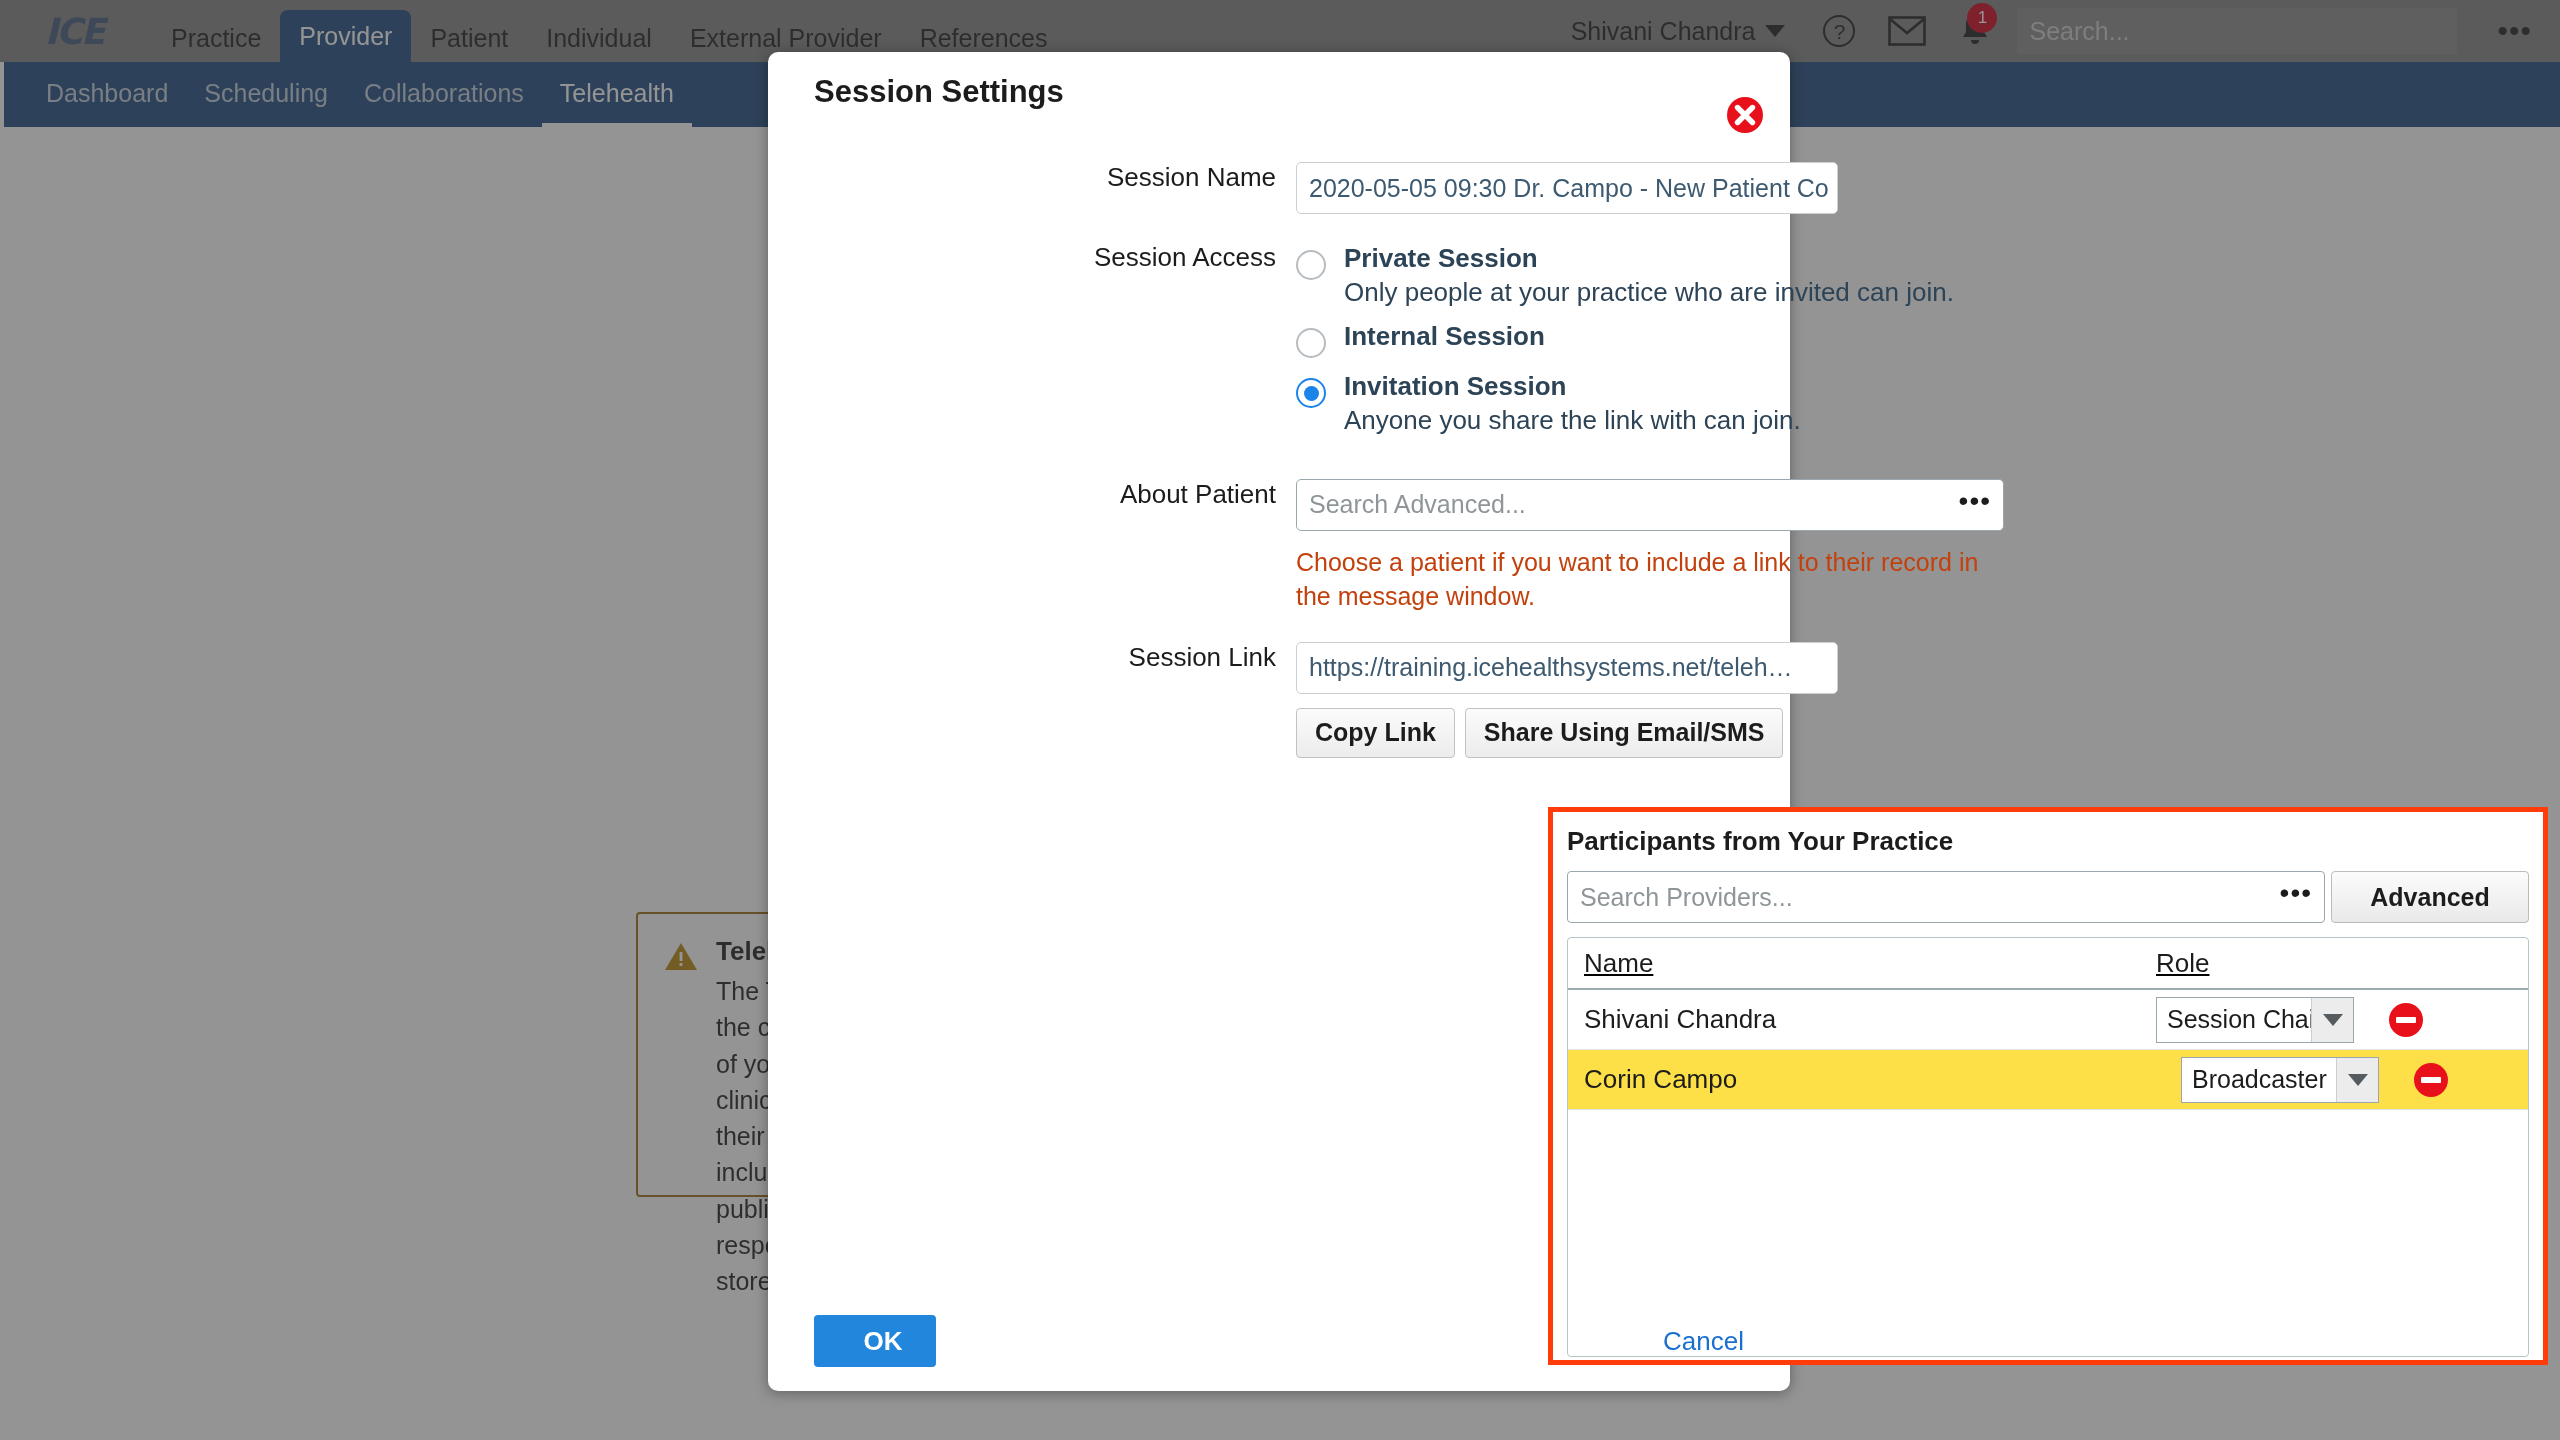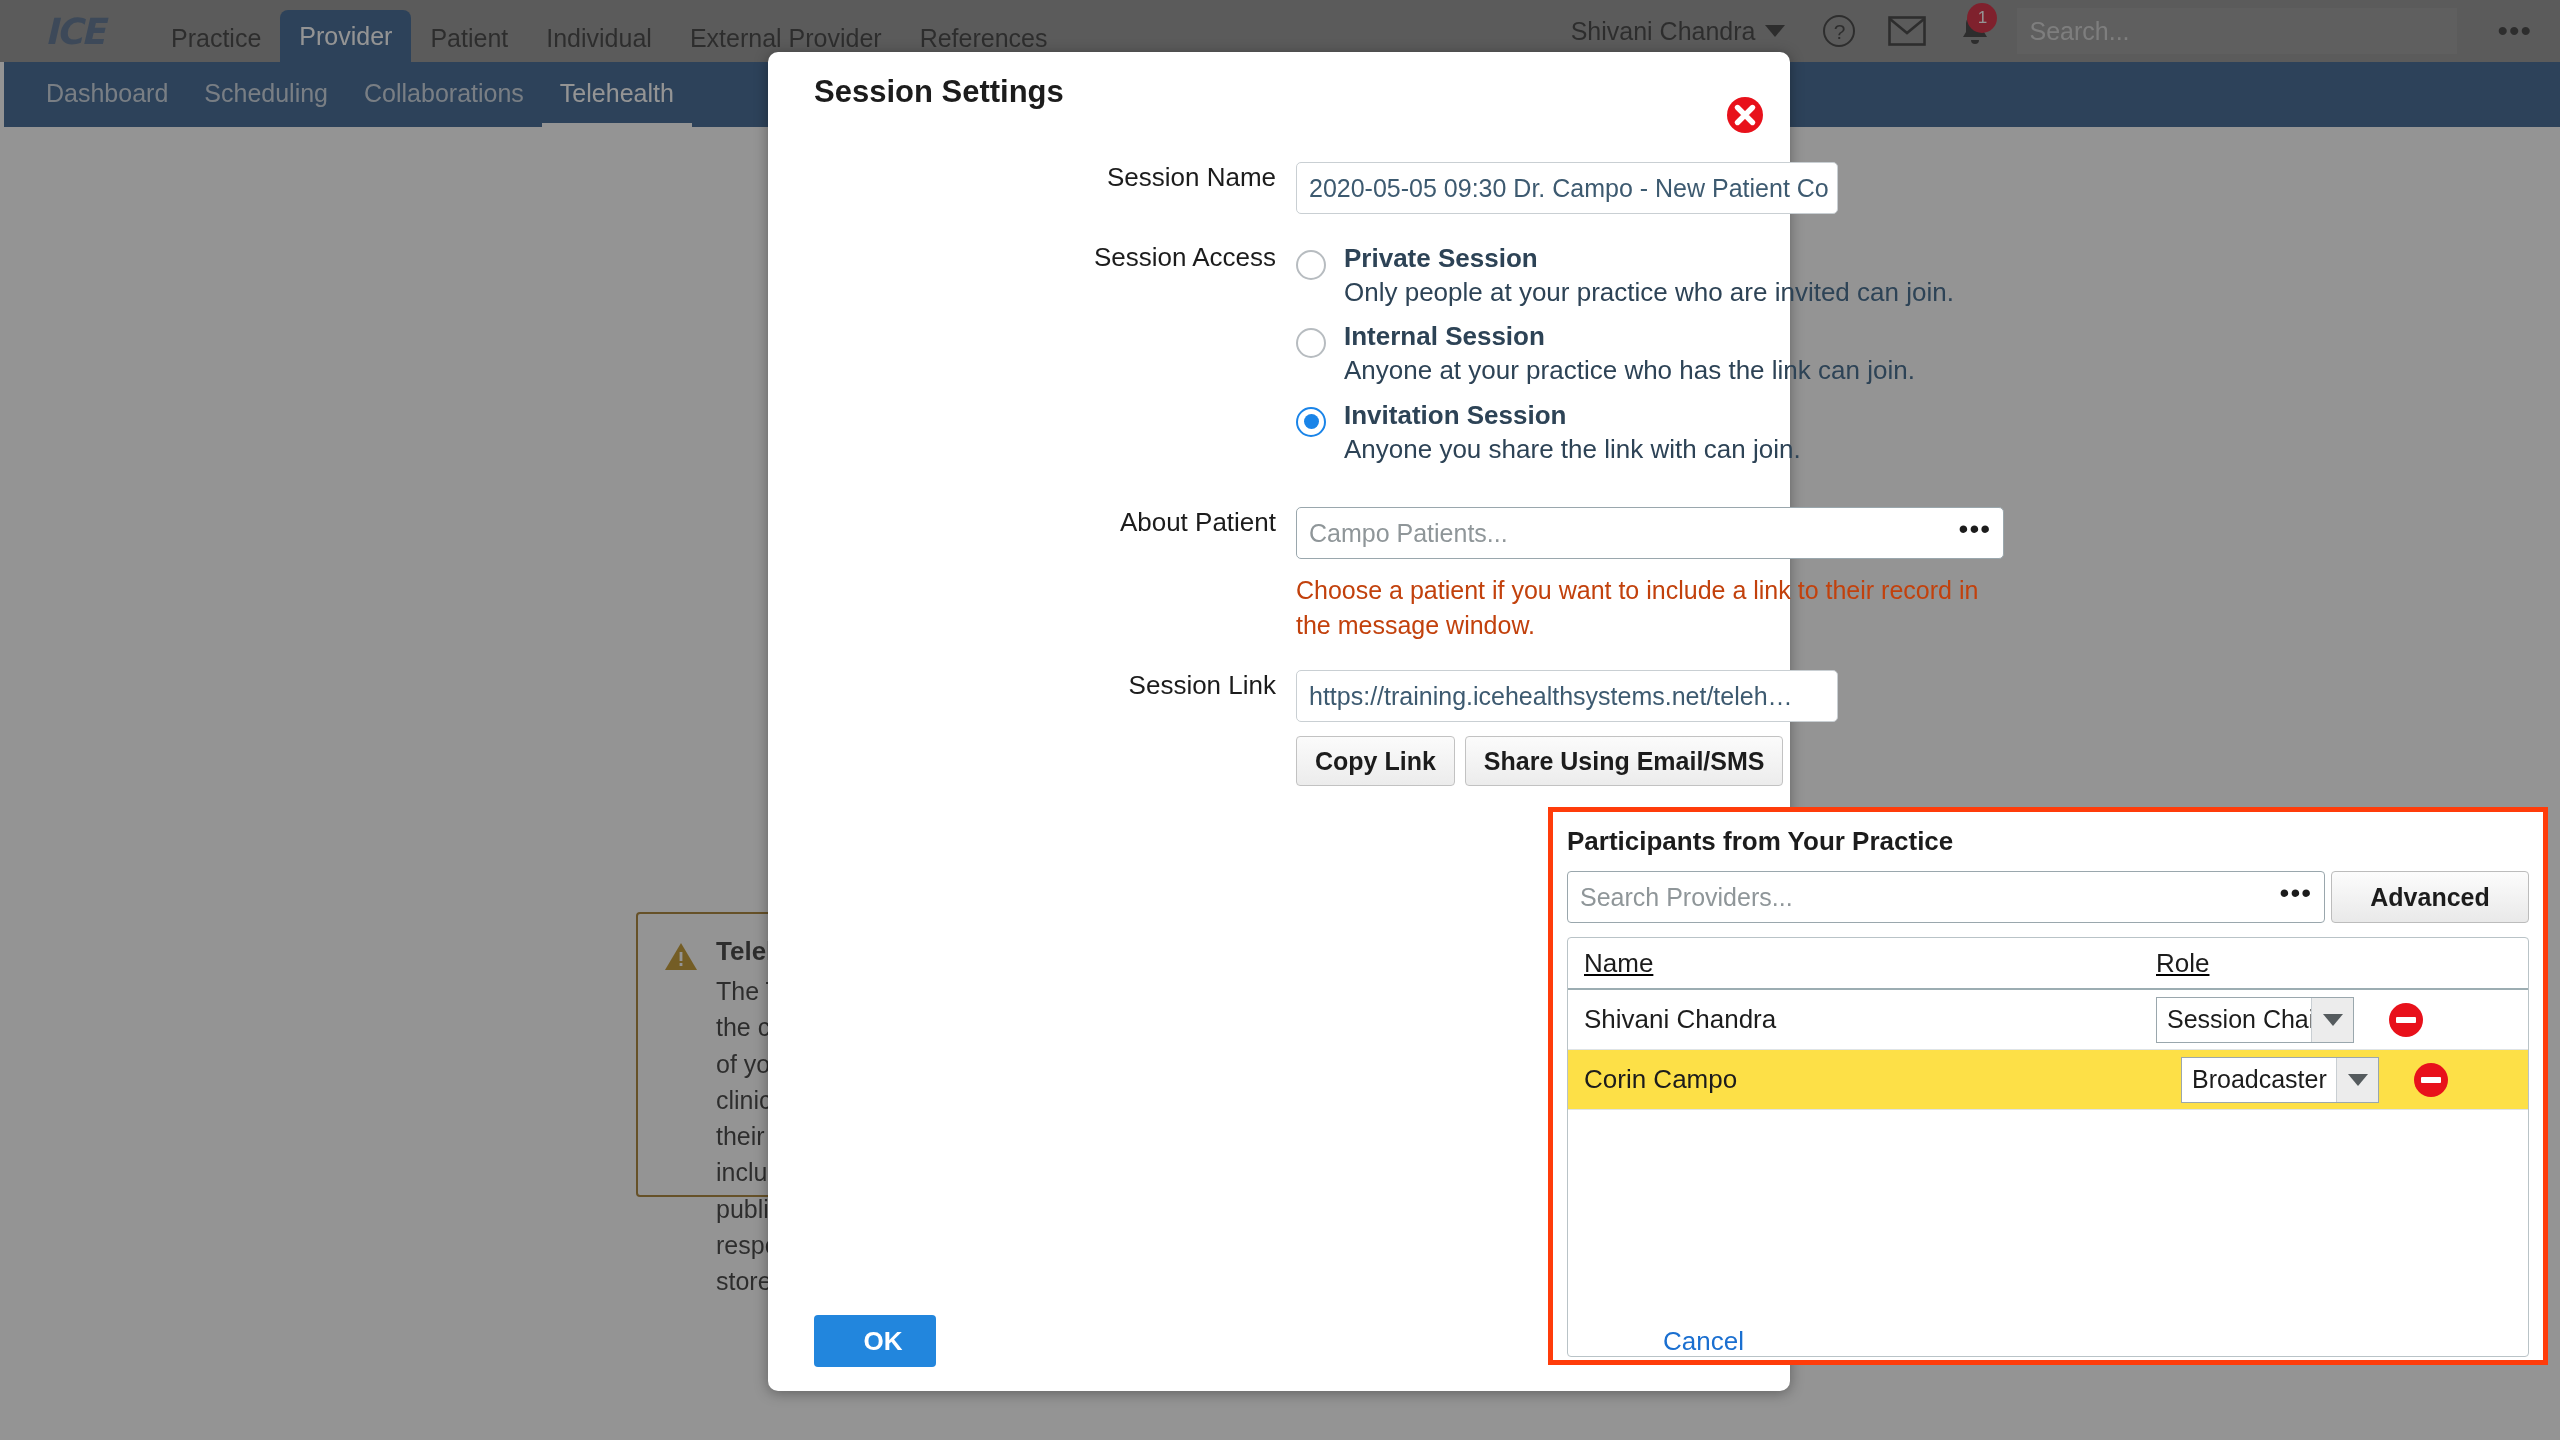--- a/index.html
+++ b/index.html
@@ -593,42 +593,41 @@
           <span>
             <span class="radio-title" style="display:block">Private Session</span>
             <span class="radio-desc" style="display:block">Only people at your practice who are invited can join.</span>
           </span>
         </div>
 
         <div class="radio-row">
           <span class="radio-mark"></span>
           <span>
             <span class="radio-title" style="display:block">Internal Session</span>
-            <span class="radio-desc" style="display:block">Anyone at your practice who has the link can join.</span>
           </span>
         </div>
 
         <div class="radio-row selected">
           <span class="radio-mark"></span>
           <span>
             <span class="radio-title" style="display:block">Invitation Session</span>
             <span class="radio-desc" style="display:block">Anyone you share the link with can join.</span>
           </span>
         </div>
 
       </div>
     </div>
 
     <div class="spacer-h"></div>
 
     <div class="form-row">
       <div class="form-label">About Patient</div>
       <div class="form-field">
         <div class="txt-input" id="about-patient-input">
-          <span class="ph">Campo Patients...</span>
+          <span class="ph">Search Advanced...</span>
           <span class="inline-dots">•••</span>
         </div>
         <div class="help-note">Choose a patient if you want to include a link to their record in the message window.</div>
       </div>
     </div>
 
     <div class="spacer-h"></div>
 
     <div class="form-row">
       <div class="form-label">Session Link</div>

